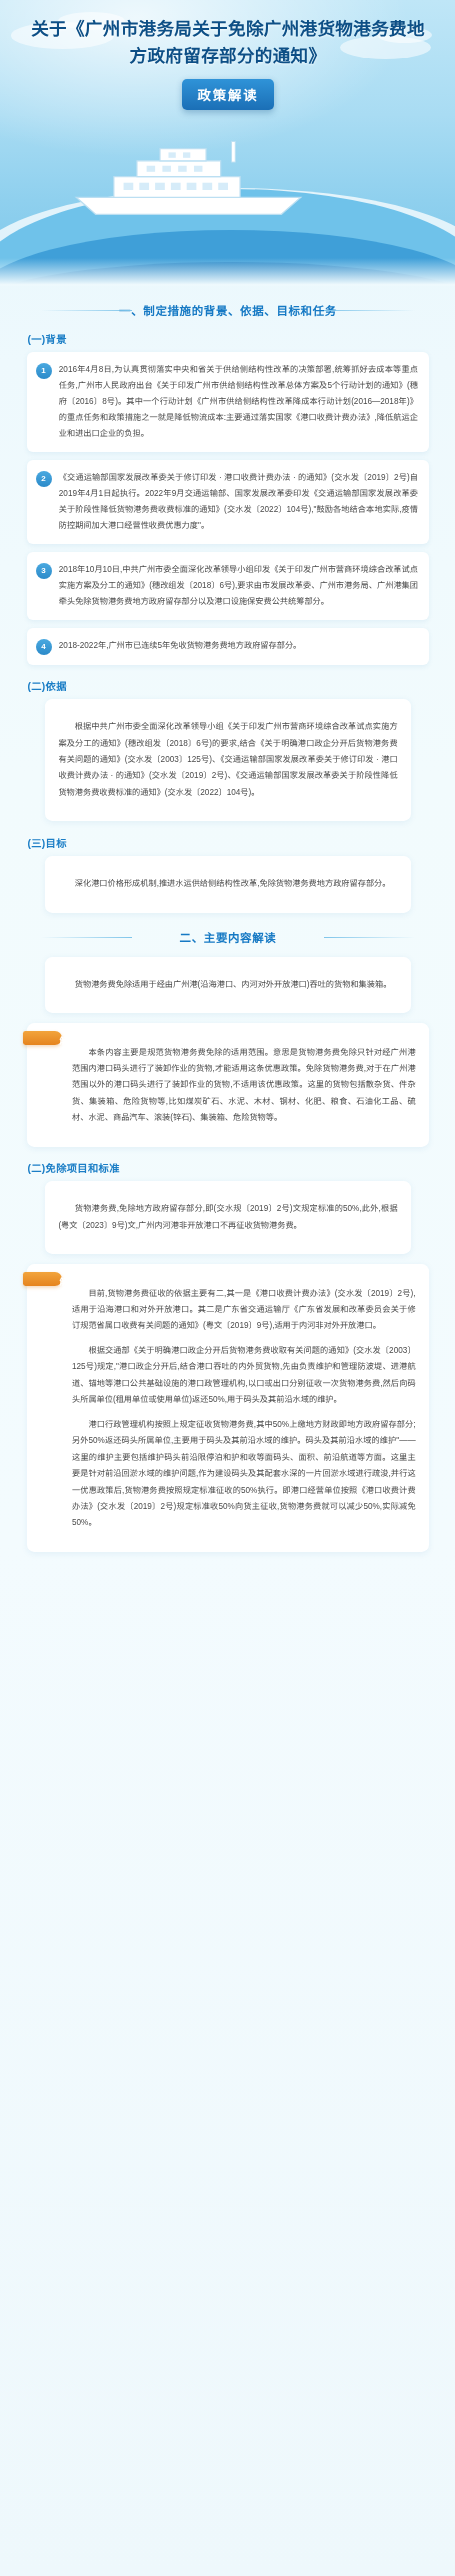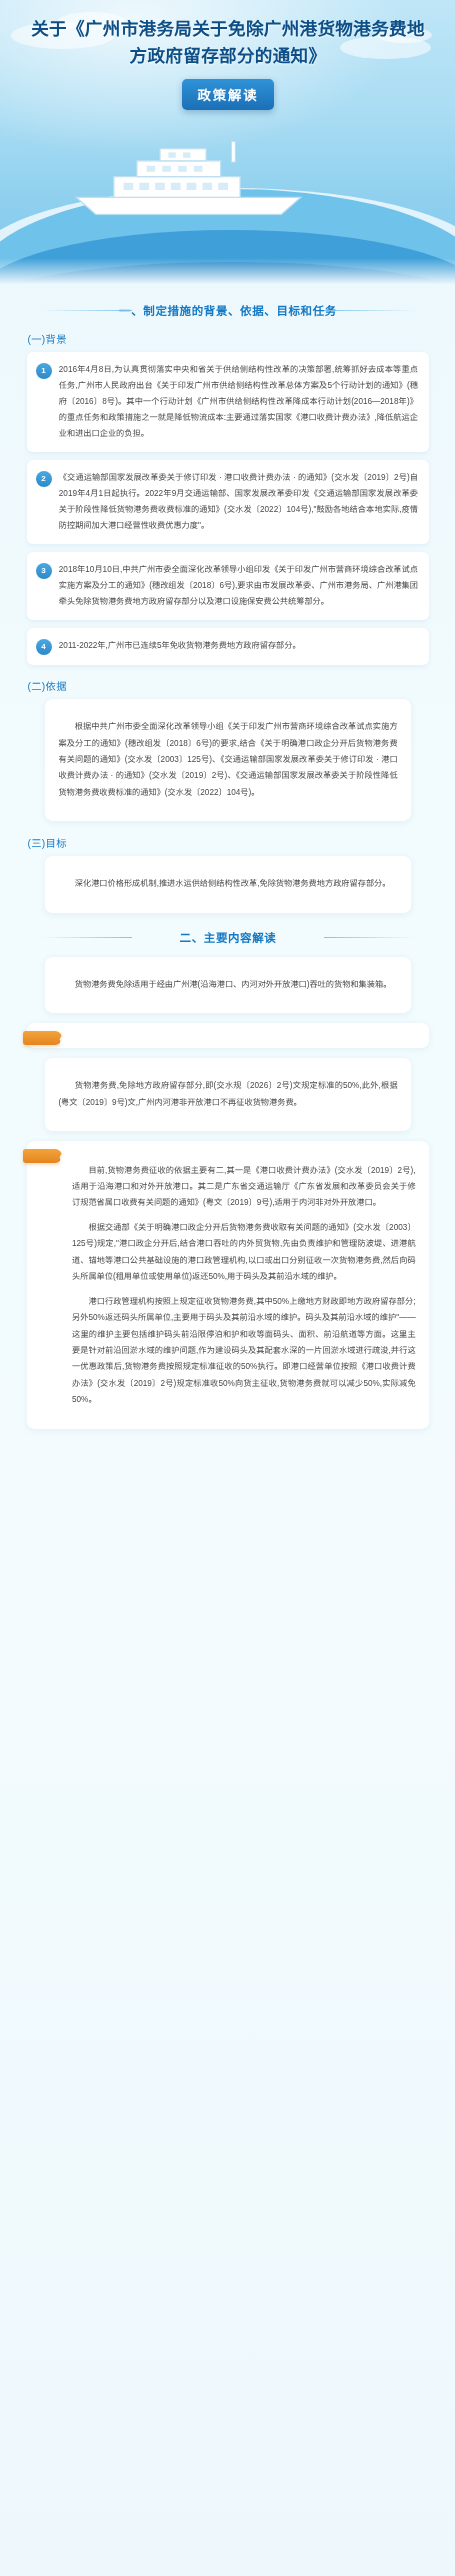--- a/index.html
+++ b/index.html
@@ -110,21 +110,21 @@
     background: linear-gradient(90deg, rgba(22,121,196,0) 0%, #7fc5ea 100%);
   }
   .section-title .rule.left { left: 13.4px; }
   .section-title .rule.right { right: 13.4px; background: linear-gradient(270deg, rgba(22,121,196,0) 0%, #7fc5ea 100%); }
 
   .sub-title {
     width: 401px;
     margin: 13.4px auto 6px auto;
     color: #1b7ec6;
     font-size: 10.3px;
-    font-weight: normal;
+    font-weight: bold;
     letter-spacing: 0.3px;
   }
   .num-list { width: 402px; margin: 0 auto; }
   .num-item {
     display: flex;
     align-items: flex-start;
     background: #ffffff;
     border-radius: 6px;
     box-shadow: 0 1.2px 4.9px rgba(40,120,180,.08);
     padding: 9.7px 11px 9.7px 8.5px;
@@ -262,21 +262,21 @@
     <div class="num-item">
       <span class="num-badge">2</span>
       <span class="num-text">《交通运输部国家发展改革委关于修订印发 · 港口收费计费办法 · 的通知》(交水发〔2019〕2号)自2019年4月1日起执行。2022年9月交通运输部、国家发展改革委印发《交通运输部国家发展改革委关于阶段性降低货物港务费收费标准的通知》(交水发〔2022〕104号),"鼓励各地结合本地实际,疫情防控期间加大港口经营性收费优惠力度"。</span>
     </div>
     <div class="num-item">
       <span class="num-badge">3</span>
       <span class="num-text">2018年10月10日,中共广州市委全面深化改革领导小组印发《关于印发广州市营商环境综合改革试点实施方案及分工的通知》(穗改组发〔2018〕6号),要求由市发展改革委、广州市港务局、广州港集团牵头免除货物港务费地方政府留存部分以及港口设施保安费公共统筹部分。</span>
     </div>
     <div class="num-item">
       <span class="num-badge">4</span>
-      <span class="num-text">2011-2022年,广州市已连续5年免收货物港务费地方政府留存部分。</span>
+      <span class="num-text">2018-2022年,广州市已连续5年免收货物港务费地方政府留存部分。</span>
     </div>
   </div>
 
   <div class="sub-title">(二)依据</div>
   <div class="plain-block">
     <p class="para">根据中共广州市委全面深化改革领导小组《关于印发广州市营商环境综合改革试点实施方案及分工的通知》(穗改组发〔2018〕6号)的要求,结合《关于明确港口政企分开后货物港务费有关问题的通知》(交水发〔2003〕125号)、《交通运输部国家发展改革委关于修订印发 · 港口收费计费办法 · 的通知》(交水发〔2019〕2号)、《交通运输部国家发展改革委关于阶段性降低货物港务费收费标准的通知》(交水发〔2022〕104号)。</p>
   </div>
 
   <div class="sub-title">(三)目标</div>
   <div class="plain-block">
@@ -288,24 +288,26 @@
     <span class="st-inner">二、主要内容解读</span>
     <span class="rule right"></span>
   </div>
 
   <div class="plain-block">
     <p class="para">货物港务费免除适用于经由广州港(沿海港口、内河对外开放港口)吞吐的货物和集装箱。</p>
   </div>
 
   <div class="jiedu-block">
     <span class="jiedu-tag">解读</span>
-  </div>
-
+    <p class="para">本条内容主要是规范货物港务费免除的适用范围。意思是货物港务费免除只针对经广州港范围内港口码头进行了装卸作业的货物,才能适用这条优惠政策。免除货物港务费,对于在广州港范围以外的港口码头进行了装卸作业的货物,不适用该优惠政策。这里的货物包括散杂货、件杂货、集装箱、危险货物等,比如煤炭矿石、水泥、木材、钢材、化肥、粮食、石油化工品、硫材、水泥、商品汽车、滚装(锌石)、集装箱、危险货物等。</p>
+  </div>
+
+  <div class="sub-title">(二)免除项目和标准</div>
   <div class="plain-block">
-    <p class="para">货物港务费,免除地方政府留存部分,即(交水规〔2026〕2号)文规定标准的50%,此外,根据(粤文〔2019〕9号)文,广州内河港非开放港口不再征收货物港务费。</p>
+    <p class="para">货物港务费,免除地方政府留存部分,即(交水规〔2019〕2号)文规定标准的50%,此外,根据(粤文〔2023〕9号)文,广州内河港非开放港口不再征收货物港务费。</p>
   </div>
 
   <div class="jiedu-block">
     <span class="jiedu-tag">解读</span>
     <p class="para">目前,货物港务费征收的依据主要有二,其一是《港口收费计费办法》(交水发〔2019〕2号),适用于沿海港口和对外开放港口。其二是广东省交通运输厅《广东省发展和改革委员会关于修订规范省属口收费有关问题的通知》(粤文〔2019〕9号),适用于内河非对外开放港口。</p>
     <p class="para">根据交通部《关于明确港口政企分开后货物港务费收取有关问题的通知》(交水发〔2003〕125号)规定,"港口政企分开后,结合港口吞吐的内外贸货物,先由负责维护和管理防波堤、进港航道、锚地等港口公共基础设施的港口政管理机构,以口或出口分别征收一次货物港务费,然后向码头所属单位(租用单位或使用单位)返还50%,用于码头及其前沿水域的维护。</p>
     <p class="para">港口行政管理机构按照上规定征收货物港务费,其中50%上缴地方财政即地方政府留存部分;另外50%返还码头所属单位,主要用于码头及其前沿水域的维护。码头及其前沿水域的维护"——这里的维护主要包括维护码头前沿限停泊和护和收等面码头、面积、前沿航道等方面。这里主要是针对前沿回淤水域的维护问题,作为建设码头及其配套水深的一片回淤水域进行疏浚,并行这一优惠政策后,货物港务费按照规定标准征收的50%执行。即港口经营单位按照《港口收费计费办法》(交水发〔2019〕2号)规定标准收50%向货主征收,货物港务费就可以减少50%,实际减免50%。</p>
   </div>
 
   <div class="bottom-spacer"></div>

